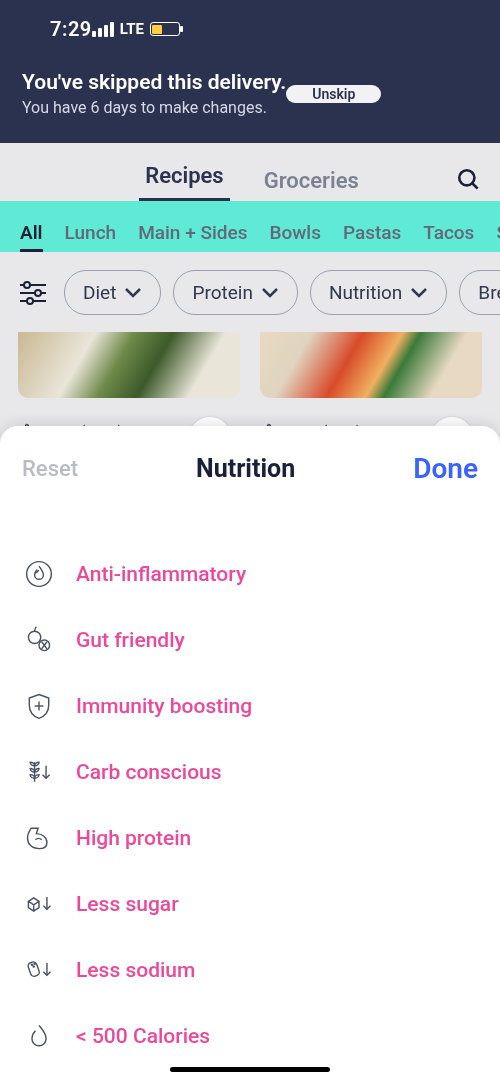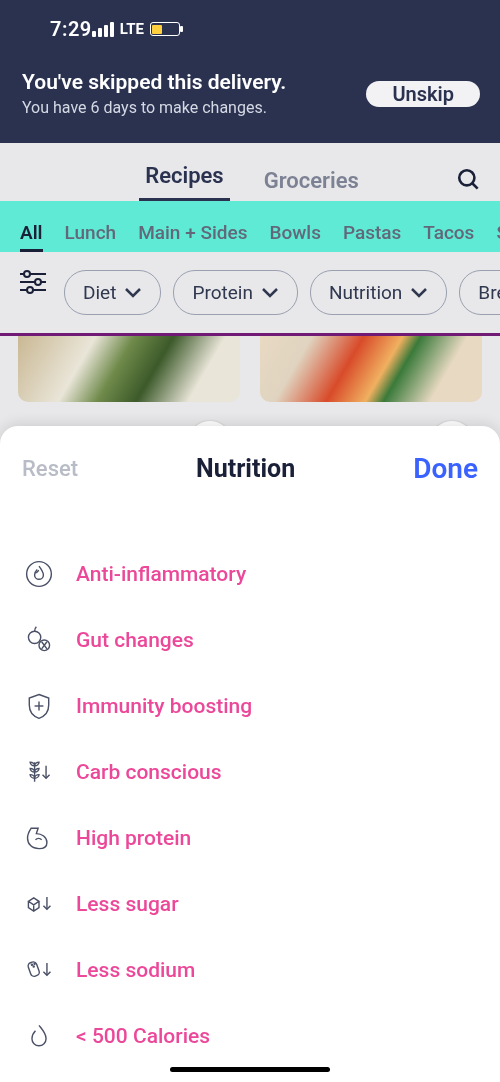--- a/index.html
+++ b/index.html
@@ -13,40 +13,40 @@
   .status-right { display: flex; align-items: center; gap: 6px; }
   .bars { display: flex; align-items: flex-end; gap: 2px; }
   .bars span { width: 4px; background: #fff; border-radius: 1px; display: block; }
   .bars span:nth-child(1){height:6px} .bars span:nth-child(2){height:9px}
   .bars span:nth-child(3){height:12px} .bars span:nth-child(4){height:15px}
   .net { font-size: 15px; font-weight: 700; }
   .battery { width: 30px; height: 14px; border: 1.5px solid #fff; border-radius: 3px; position: relative; }
   .battery::after { content: ""; position: absolute; right: -4px; top: 3px; width: 2.5px; height: 6px; background: #fff; border-radius: 1px; }
   .battery .fill { position: absolute; left: 1.5px; top: 1.5px; bottom: 1.5px; width: 10px; background: #ffcf3f; border-radius: 1px; }
 
-  .banner { display: flex; align-items: center; justify-content: space-between; padding: 16px 20px 26px 22px; }
+  .banner { display: flex; align-items: center; padding: 16px 20px 26px 22px; }
   .banner-text .title { font-size: 21px; font-weight: 600; }
   .banner-text .sub { font-size: 16px; color: #d5d9e4; margin-top: 4px; }
-  .unskip-btn { background: #f2f2f4; color: #2a3250; border: none; border-radius: 26px; padding: 1px 26px; font-size: 20px; font-weight: 600; }
+  .unskip-btn { background: #f2f2f4; color: #2a3250; border: none; border-radius: 26px; padding: 1px 26px; font-size: 14px; font-weight: 600; }
 
   
   .maintabs { display: flex; align-items: center; padding: 16px 18px 0 18px; background: #e8e8ea; }
   .maintabs .spacer { flex: 1; }
   .maintabs .tab { font-size: 22px; font-weight: 600; color: #7c8294; padding: 4px 6px; margin: 0 14px; }
   .maintabs .tab.active { color: #2a3250; border-bottom: 3px solid #2a3250; padding-bottom: 10px; margin-left: 44px; }
   .searchicon { width: 26px; height: 26px; }
 
   
   .catrow { display: flex; gap: 22px; padding: 20px 20px 8px 20px; overflow: hidden; white-space: nowrap; background:#5eead4; }
   .catrow .cat { font-size: 19px; color: #62687a; font-weight: 500; }
   .catrow .cat.active { color: #1a2038; font-weight: 600; position: relative; }
   .catrow .cat.active::after { content:""; position:absolute; left:0; right:0; bottom:-8px; height:3px; background:#1a2038; }
 
   
-  .chipsrow { display: flex; gap: 12px; padding: 18px 0 18px 18px; overflow: hidden; background:#e8e8ea; border-bottom:5px solid #701a75;}
+  .chipsrow { display: flex; align-items: center; gap: 12px; padding: 18px 0 18px 18px; overflow: hidden; background:#e8e8ea; border-bottom:1px solid #701a75;}
   .sliders { width: 30px; height: 24px; flex-shrink: 0; margin-right:4px; }
   .chip { border: 1.5px solid #9aa0b0; border-radius: 22px; padding: 10px 18px; font-size: 19px; color: #303850; display: flex; align-items: center; gap: 8px; flex-shrink: 0; background: transparent; }
   .chip svg { width: 18px; height: 12px; }
 
   
   .cardsrow { display: flex; gap: 20px; padding: 0 18px; margin-top: -2px; background:#e8e8ea;}
   .card { flex: 1; position: relative; }
   .cardimg { height: 66px; border-radius: 0 0 10px 10px; background: linear-gradient(120deg,#c9b893 0%, #e9e5d8 30%, #6f8a4a 45%, #3c5a2a 60%, #e9e5d8 80%); position: relative; overflow:hidden;}
   .cardimg.two { background: linear-gradient(120deg,#e8d9c2 0%, #e0d4c0 20%, #d84b2a 40%, #f0b060 55%, #3a7a3a 62%, #e8d9c2 80%); }
   .addbtn { position: absolute; right: 8px; bottom: -18px; width: 44px; height: 44px; border-radius: 22px; background: #fff; border: 1px solid #dcdce0; display:flex; align-items:center; justify-content:center; font-size: 28px; color:#2a3250; box-shadow: 0 1px 3px rgba(0,0,0,0.1);}
@@ -198,21 +198,21 @@
 
       <div class="opt">
         <div class="iconwrap">
           <svg viewBox="0 0 34 34" width="30" height="30" fill="none" stroke="#4a5066" stroke-width="1.6">
               <circle cx="12" cy="14" r="7"></circle>
               <path d="M12 7c0-3 2-5 2-5"></path>
               <circle cx="23" cy="23" r="6"></circle>
               <path d="M20 19l6 8M26 19l-6 8"></path>
             </svg>
         </div>
-        <div class="label">Gut changes</div>
+        <div class="label">Gut friendly</div>
       </div>
 
       <div class="opt">
         <div class="iconwrap">
           <svg viewBox="0 0 34 34" width="30" height="30" fill="none" stroke="#4a5066" stroke-width="1.6">
               <path d="M17 4l11 4v8c0 8-5 13-11 15C11 29 6 24 6 16V8l11-4z"></path>
               <line x1="17" y1="12" x2="17" y2="22"></line>
               <line x1="12" y1="17" x2="22" y2="17"></line>
             </svg>
         </div>

